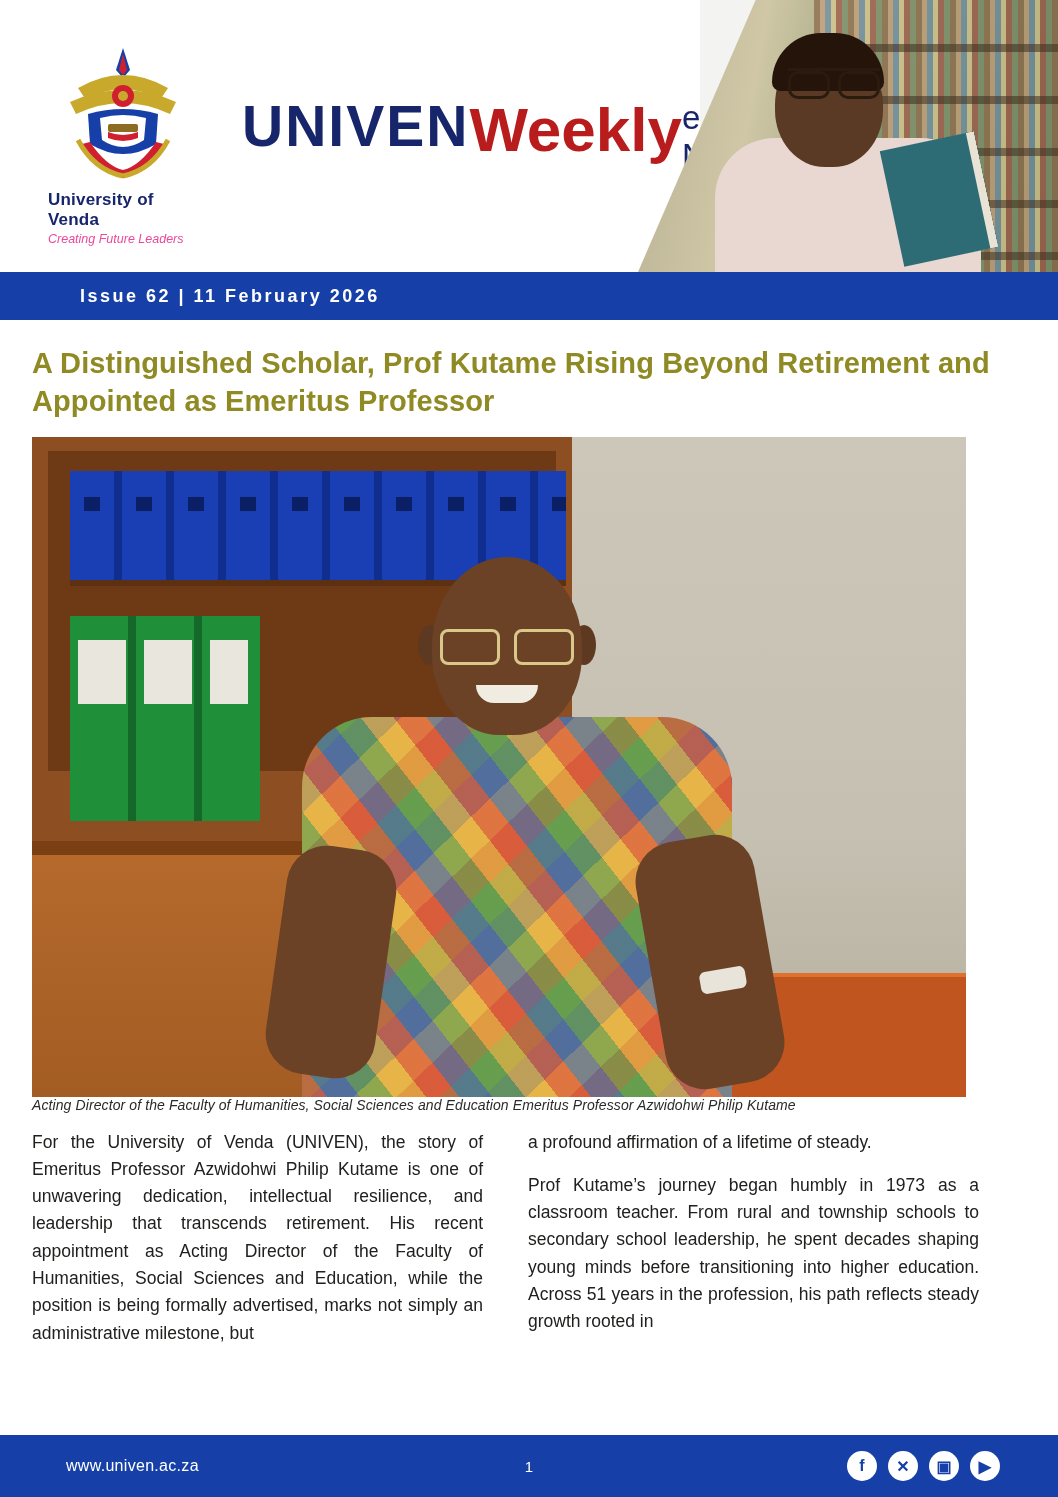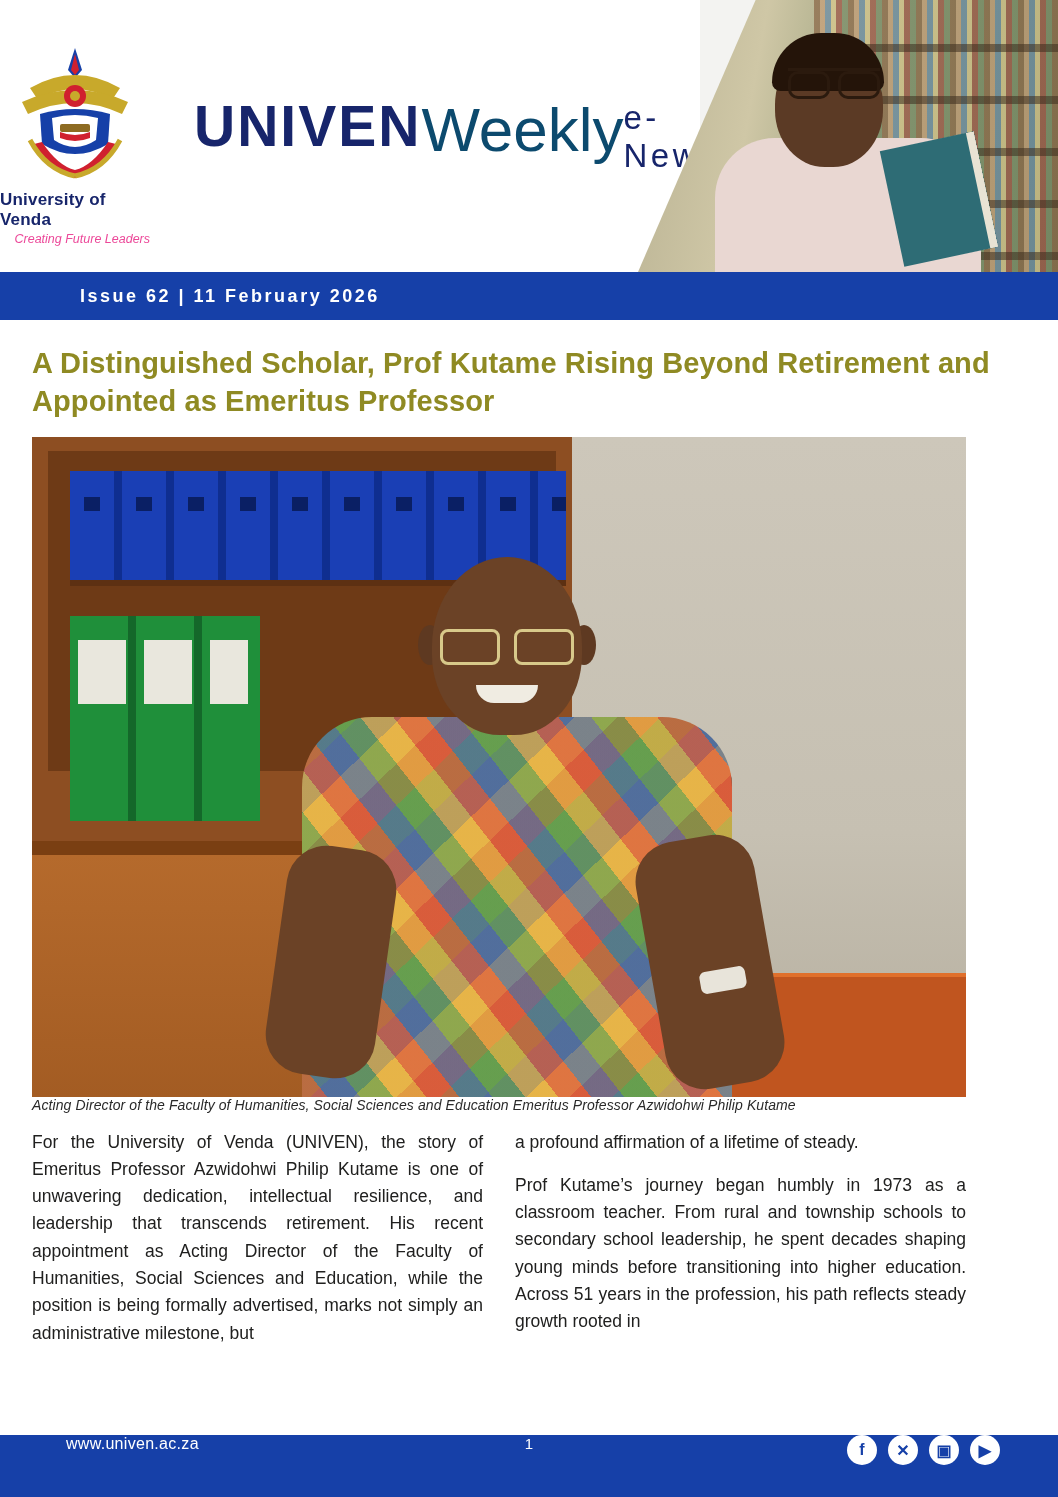--- a/index.html
+++ b/index.html
@@ -23,22 +23,23 @@
     overflow: hidden;
   }
   .header-left {
     position: absolute; left: 0; top: 0;
     width: 700px; height: 272px;
     background: #ffffff;
     display: flex; align-items: center;
   }
   .logo-block {
     width: 245px;
-    display: flex; flex-direction: column; align-items: flex-end;
+    display: flex; flex-direction: column; align-items: flex-start;
     padding-top: 18px;
+    padding-left: 48px;
   }
   .crest {
     width: 150px; height: 140px;
     position: relative;
   }
   .crest svg { width: 100%; height: 100%; }
   .uni-name {
     margin-top: 6px;
     font-size: 17px; font-weight: bold; color: #17256b;
     letter-spacing: .2px;
@@ -53,22 +54,22 @@
   }
   .title-block {
     padding-left: 34px;
     display: flex; flex-direction: row; justify-content: center;
   }
   .t-univen {
     font-size: 57px; font-weight: bold; color: #17256b;
     letter-spacing: 2px; line-height: 1.02;
   }
   .t-weekly {
-    font-size: 62px; color: #0c4a6e; line-height: 1.05;
-    font-weight: normal;
+    font-size: 62px; color: #b91c1c; line-height: 1.05;
+    font-weight: bold;
   }
   .t-enews {
     font-size: 33px; color: #17256b; letter-spacing: 3.5px;
     margin-top: 2px;
   }
 
   
   .header-photo {
     position: absolute; right: 0; top: 0;
     width: 420px; height: 272px;
@@ -251,35 +252,35 @@
     background:#ddd3ab; border-radius: 16px 16px 0 0;
   }
 
   .caption {
     font-size: 14px; font-style: italic; color: #2a2a2a;
     letter-spacing: .1px;
   }
 
   .cols {
     margin-top: 16px;
-    display: flex; gap: 32px;
+    display: flex; gap: 45px;
   }
   .col { width: 451px; }
   .col p {
     font-size: 17.5px; line-height: 1.56; color: #20201f;
     text-align: justify;
     margin-bottom: 16px;
   }
 
   
   .footer {
     position: absolute; left: 0; bottom: 0;
     width: 100%; height: 62px;
     background: #1640a8;
-    display: flex; 
+    display: flex; align-items: center;
   }
   .f-url {
     color: #ffffff; font-size: 16px; padding-left: 66px; letter-spacing: .3px;
   }
   .f-page {
     position: absolute; left: 0; right: 0; text-align: center;
     color: #ffffff; font-size: 15px;
   }
   .f-social {
     position: absolute; right: 58px; display: flex; gap: 11px; align-items: center;

